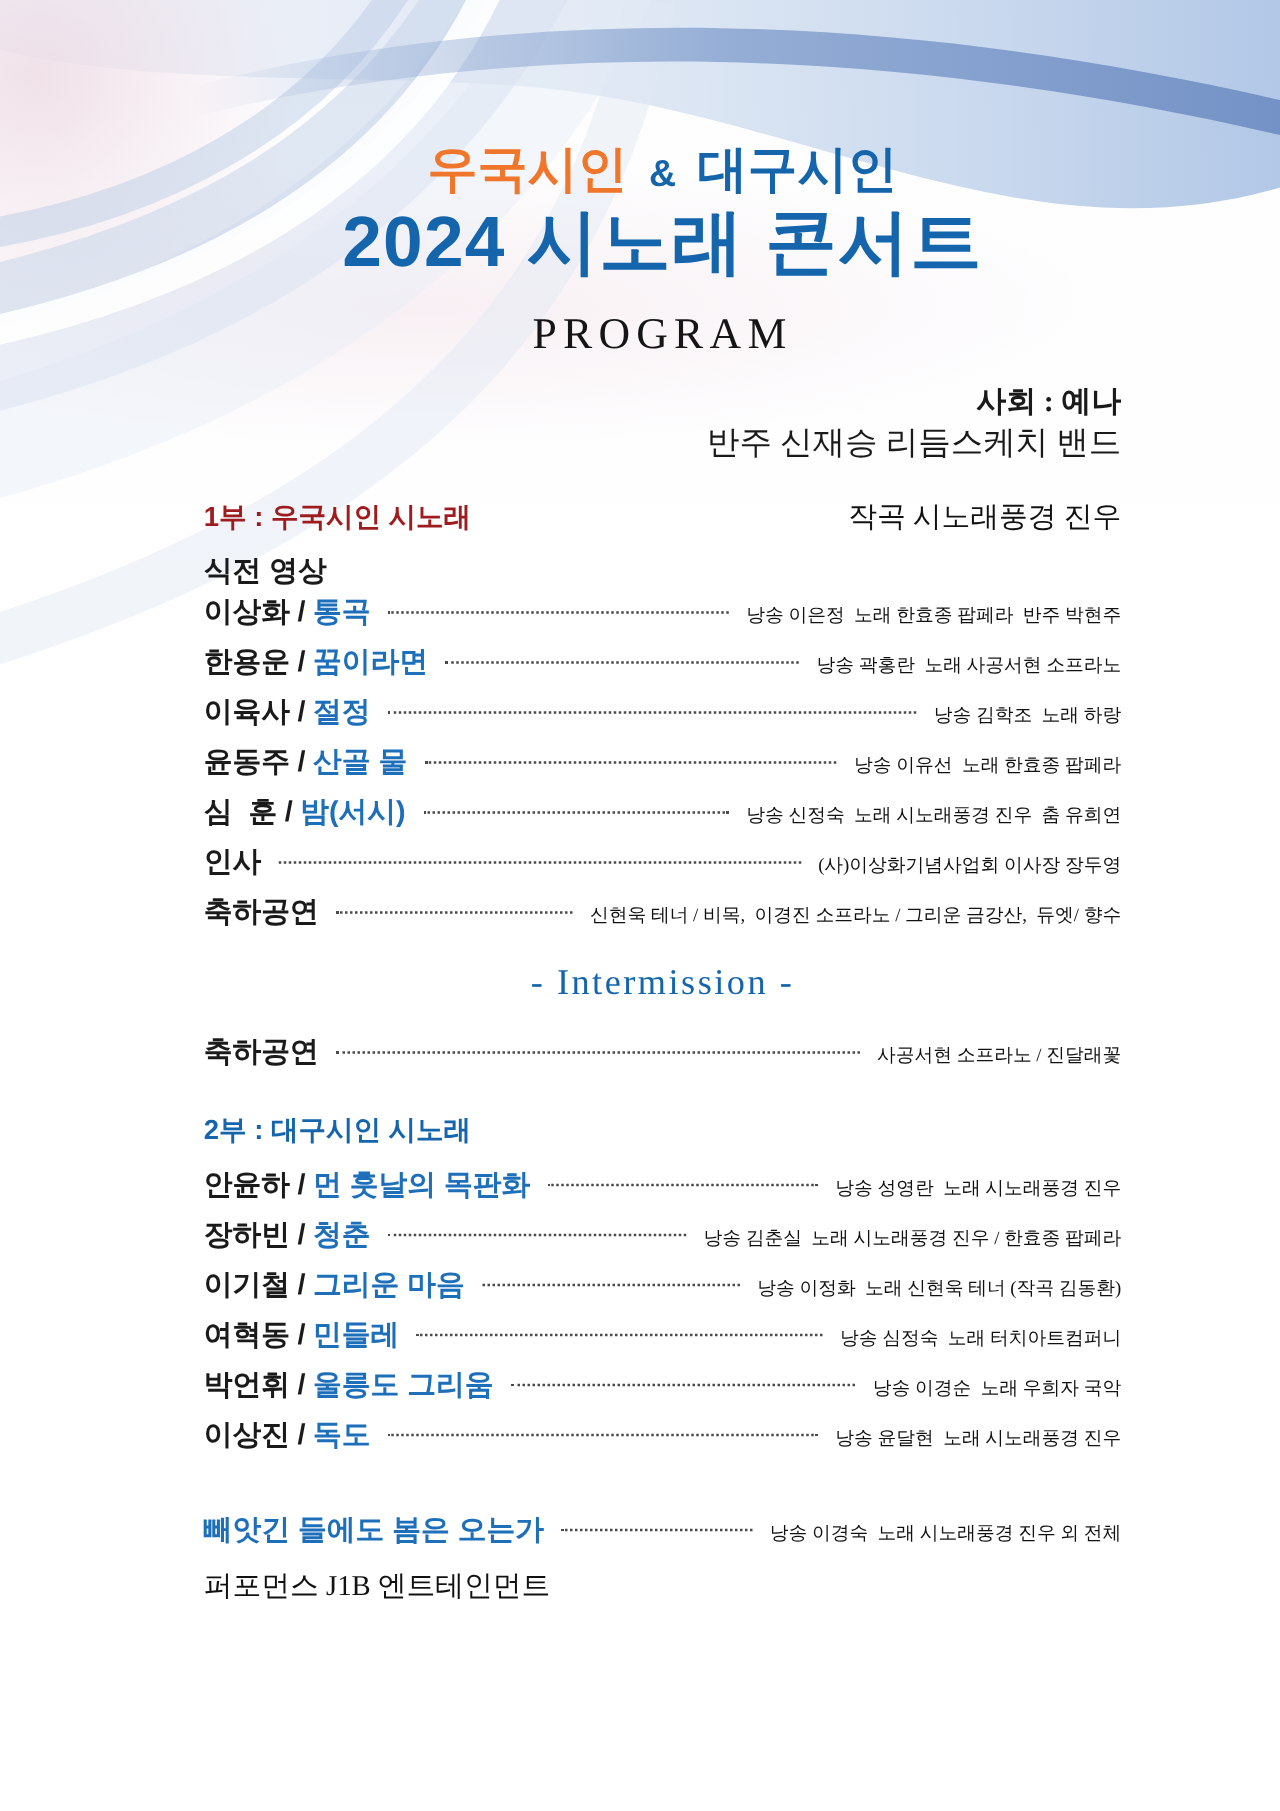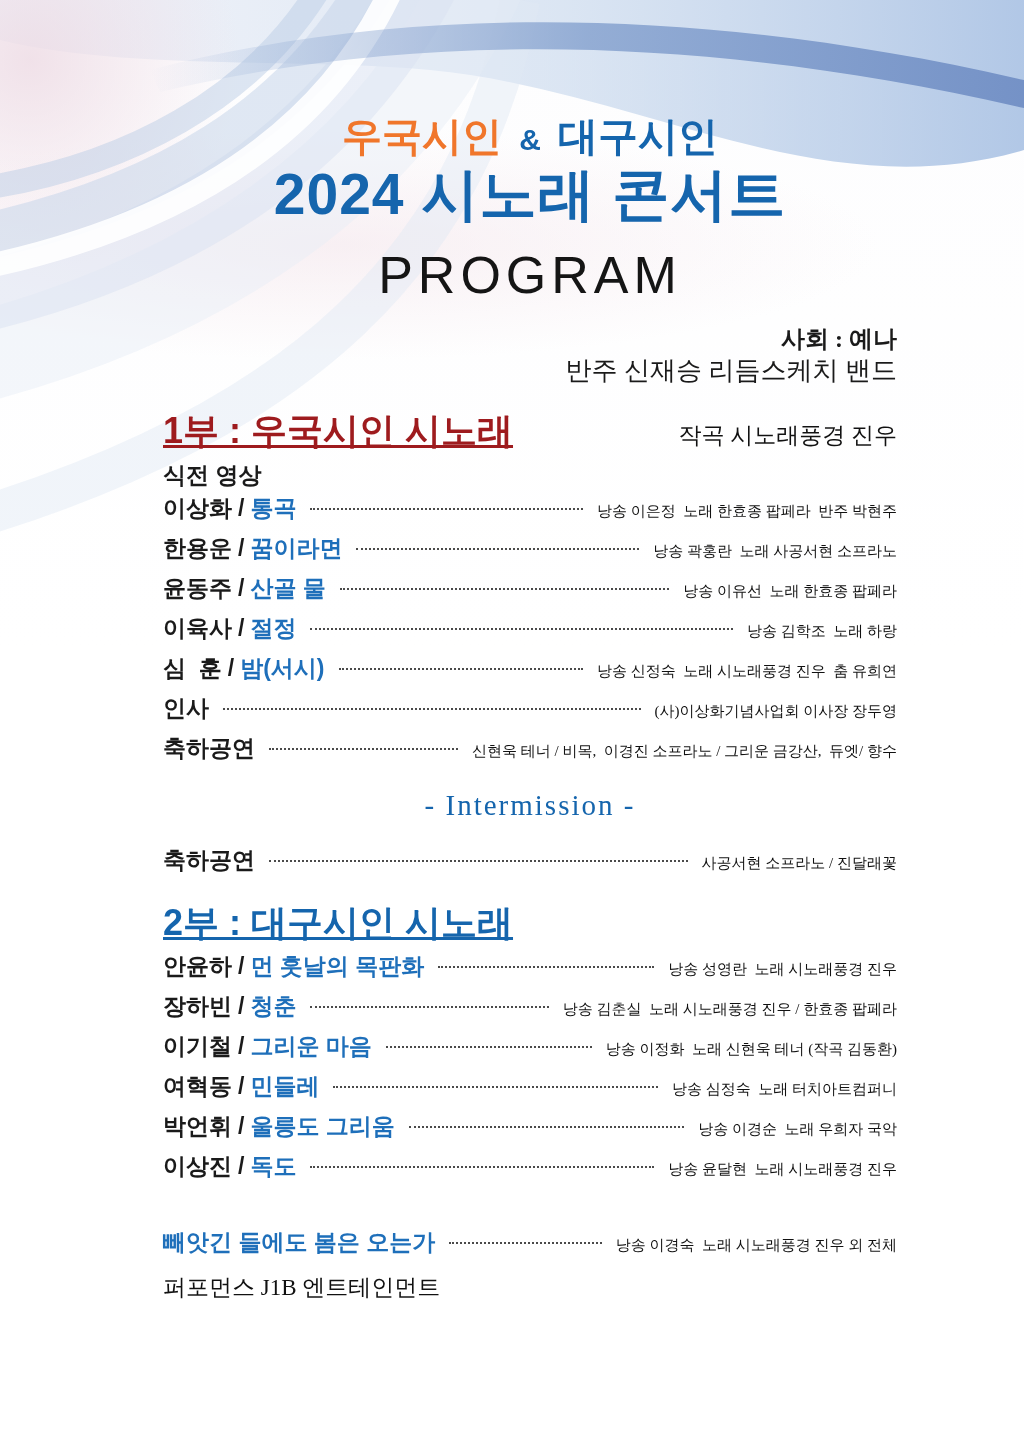--- a/index.html
+++ b/index.html
@@ -15,31 +15,31 @@
   .bg{position:absolute;top:0;left:0;pointer-events:none;}
   .content{position:relative;padding:0 127px 0 163px;}
 
   
   .titles{padding-top:116px;text-align:center;line-height:1;}
   .subtitle{font-size:40px;font-weight:800;letter-spacing:0px;margin:0 0 10px 0;}
   .subtitle .orange{color:#F0762B;}
   .subtitle .amp{color:#1565AD;font-size:30px;font-weight:800;padding:0 6px;}
   .subtitle .blue{color:#1565AD;}
   .main-title{font-size:57px;font-weight:900;color:#1565AD;margin:0;letter-spacing:1px;}
-  .program{font-family:Liberation Sans, sans-serif;font-size:52px;letter-spacing:5px;
+  .program{font-family:Liberation Serif, serif;font-size:35px;letter-spacing:5px;
     color:#151515;margin-top:26px;font-weight:400;}
 
   
   .host-block{margin-top:22px;text-align:right;font-family:"Liberation Serif",serif;line-height:32px;}
   .host{font-size:24px;font-weight:600;}
   .accompanist{font-size:26px;font-weight:500;}
 
   
   .section-head{display:flex;align-items:baseline;justify-content:space-between;margin-top:26px;}
-  .section-title{font-size:36px;font-weight:800;line-height:36px;white-space:pre;text-decoration:underline;}
+  .section-title{font-size:22px;font-weight:800;line-height:36px;white-space:pre;}
   .part1 .section-title{color:#9E1B1E;}
   .part2-head .section-title{color:#1565AD;text-align:right;}
   .section-note{font-family:"Liberation Serif",serif;font-size:23px;color:#111;white-space:pre;}
   .pre-item{margin-top:6px;font-size:23px;font-weight:600;line-height:36px;}
 
   
   .row{display:flex;align-items:baseline;height:40px;}
   .row-left{white-space:pre;font-size:23px;font-weight:700;}
   .poet{color:#1a1a1a;}
   .sep{color:#1a1a1a;padding:0 6px;font-weight:600;}
@@ -127,28 +127,28 @@
         <span class="row-left"><span class="poet">이상화</span><span class="sep">/</span><span class="song">통곡</span></span>
         <span class="leader"></span>
         <span class="credits">낭송 이은정  노래 한효종 팝페라  반주 박현주</span>
       </div>
       <div class="row">
         <span class="row-left"><span class="poet">한용운</span><span class="sep">/</span><span class="song">꿈이라면</span></span>
         <span class="leader"></span>
         <span class="credits">낭송 곽홍란  노래 사공서현 소프라노</span>
       </div>
       <div class="row">
+        <span class="row-left"><span class="poet">이육사</span><span class="sep">/</span><span class="song">절정</span></span>
+        <span class="leader"></span>
+        <span class="credits">낭송 김학조  노래 하랑</span>
+      </div>
+      <div class="row">
         <span class="row-left"><span class="poet">윤동주</span><span class="sep">/</span><span class="song">산골 물</span></span>
         <span class="leader"></span>
         <span class="credits">낭송 이유선  노래 한효종 팝페라</span>
-      </div>
-      <div class="row">
-        <span class="row-left"><span class="poet">이육사</span><span class="sep">/</span><span class="song">절정</span></span>
-        <span class="leader"></span>
-        <span class="credits">낭송 김학조  노래 하랑</span>
       </div>
       <div class="row">
         <span class="row-left"><span class="poet">심  훈</span><span class="sep">/</span><span class="song">밤(서시)</span></span>
         <span class="leader"></span>
         <span class="credits">낭송 신정숙  노래 시노래풍경 진우  춤 유희연</span>
       </div>
       <div class="row">
         <span class="row-left label">인사</span>
         <span class="leader"></span>
         <span class="credits">(사)이상화기념사업회 이사장 장두영</span>

